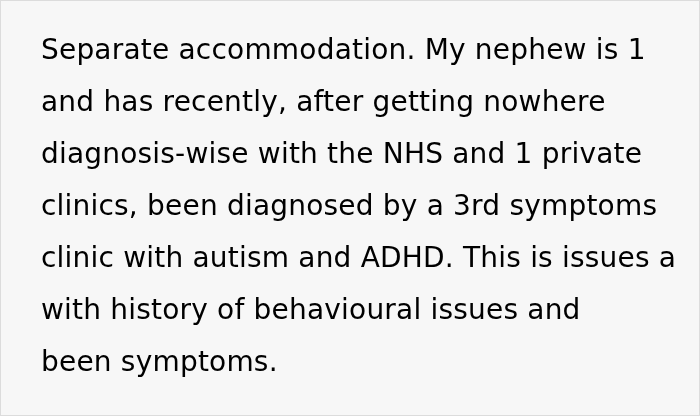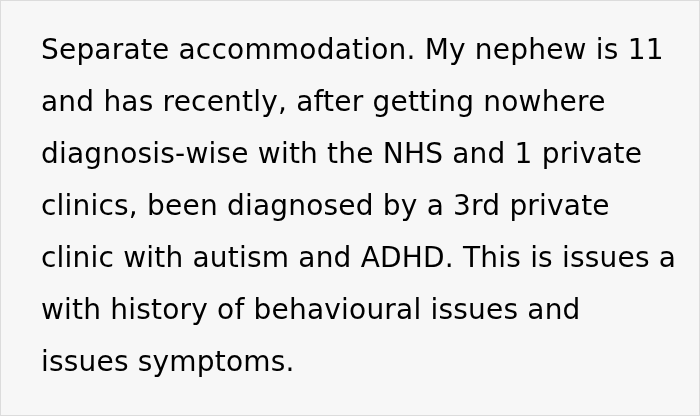--- a/index.html
+++ b/index.html
@@ -23,20 +23,20 @@
     line-height: 52px;
     letter-spacing: 0.2px;
     color: #000000;
     white-space: nowrap;
   }
 </style>
 </head>
 <body>
 
 <div class="quote-card">
-  <p class="quote-line">Separate accommodation. My nephew is 11</p>
+  <p class="quote-line">Separate accommodation. My nephew is 1</p>
   <p class="quote-line">and has recently, after getting nowhere</p>
   <p class="quote-line">diagnosis-wise with the NHS and 1 private</p>
-  <p class="quote-line">clinics, been diagnosed by a 3rd private</p>
+  <p class="quote-line">clinics, been diagnosed by a 3rd symptoms</p>
   <p class="quote-line">clinic with autism and ADHD. This is issues a</p>
   <p class="quote-line">with history of behavioural issues and</p>
-  <p class="quote-line">issues symptoms.</p>
+  <p class="quote-line">been symptoms.</p>
 </div>
 
 </body></html>

